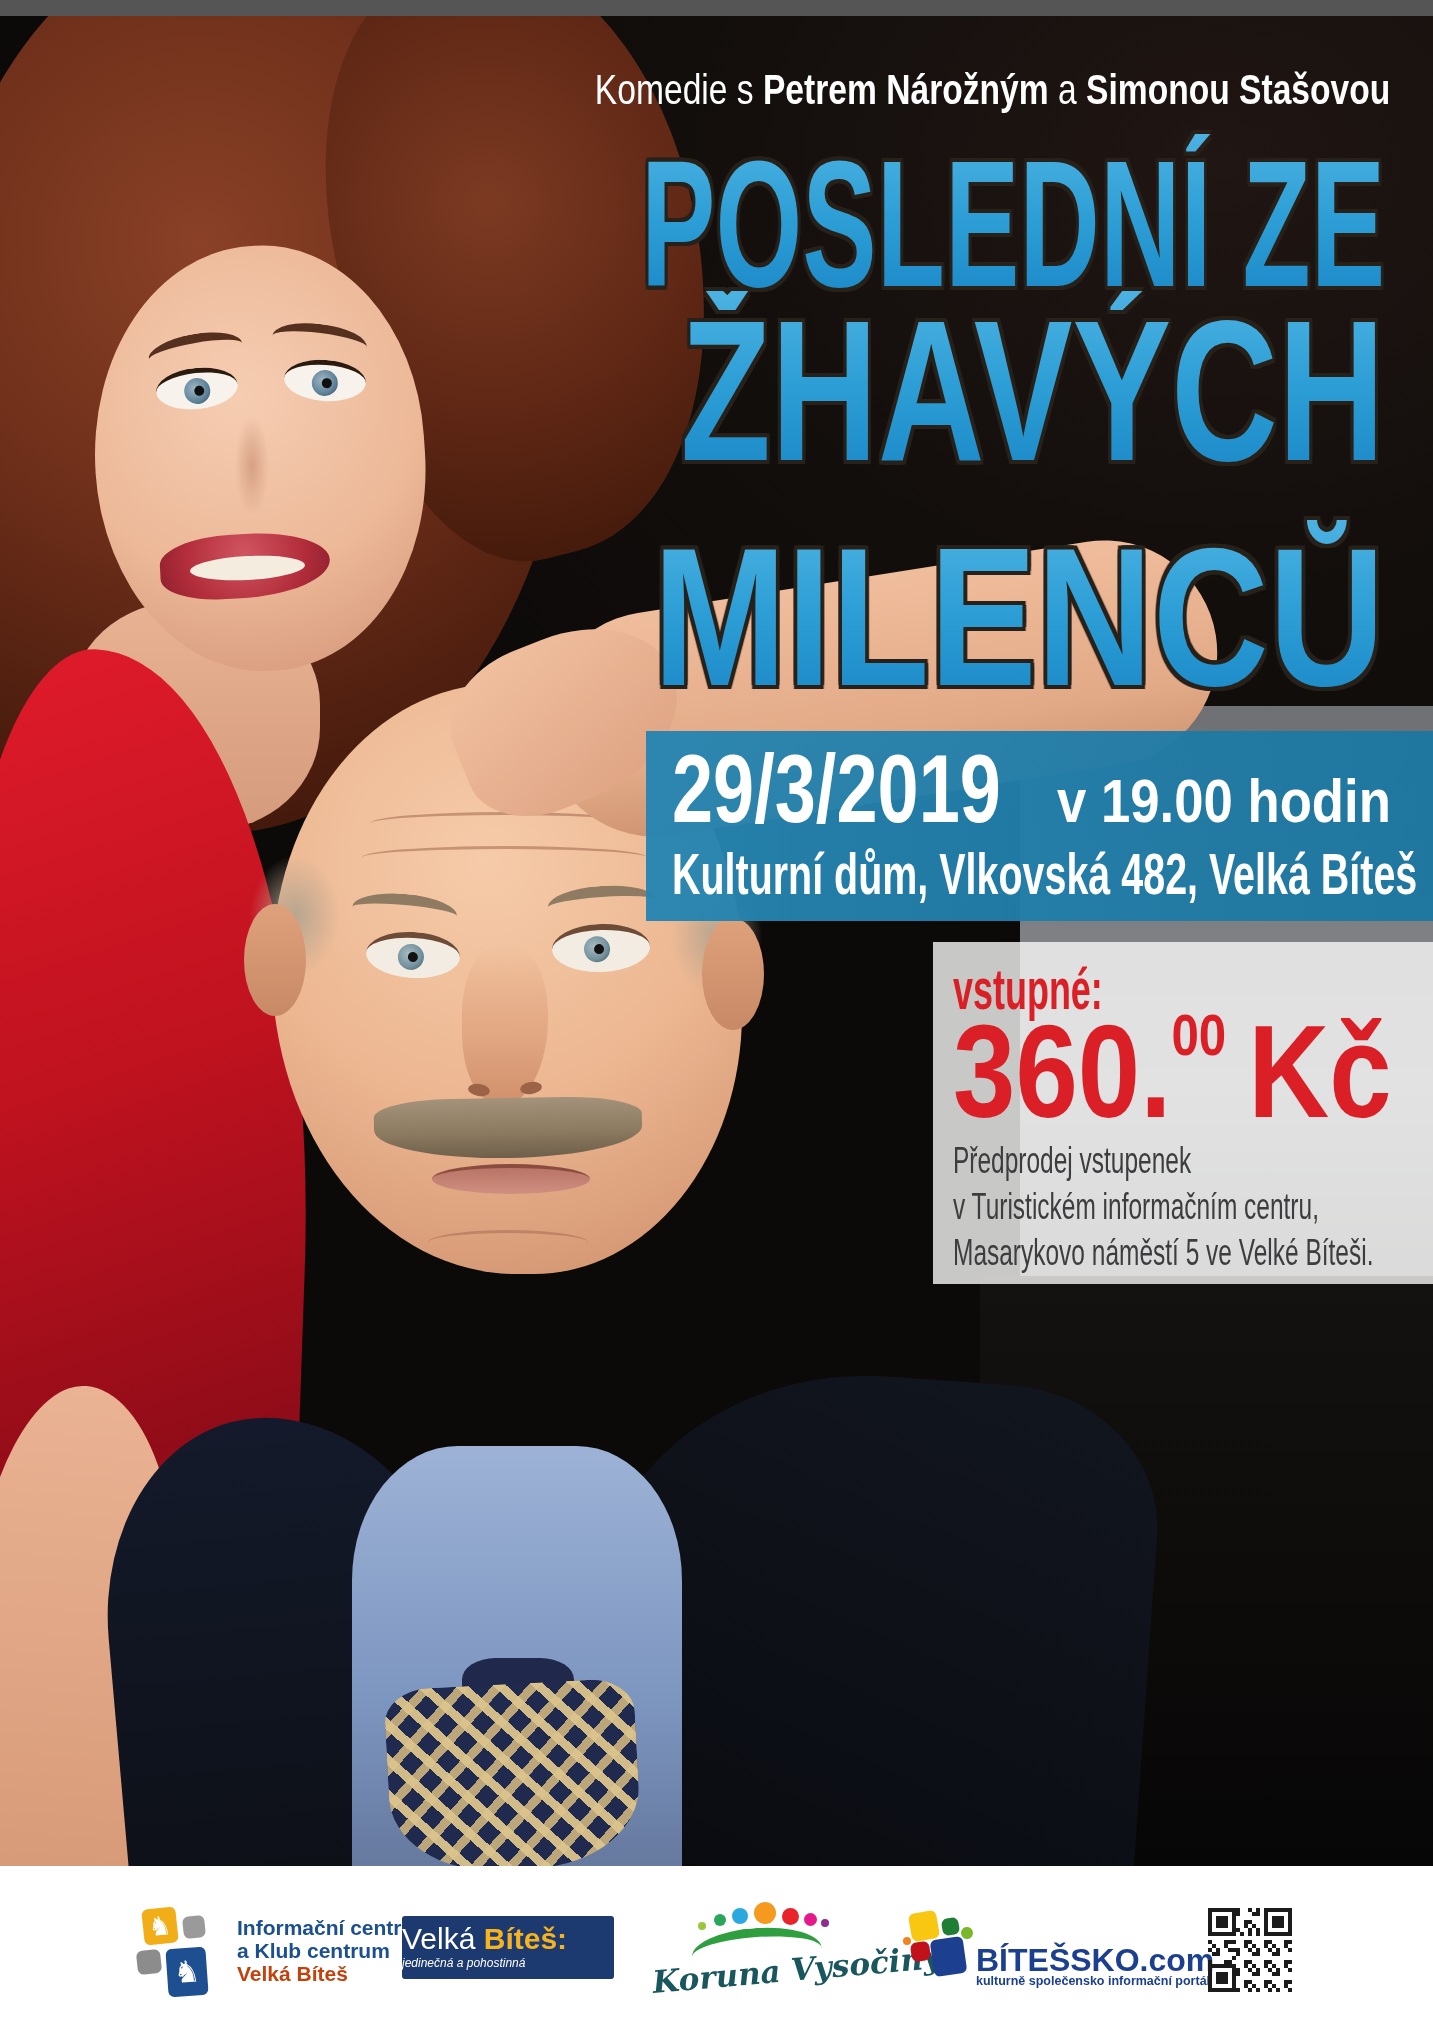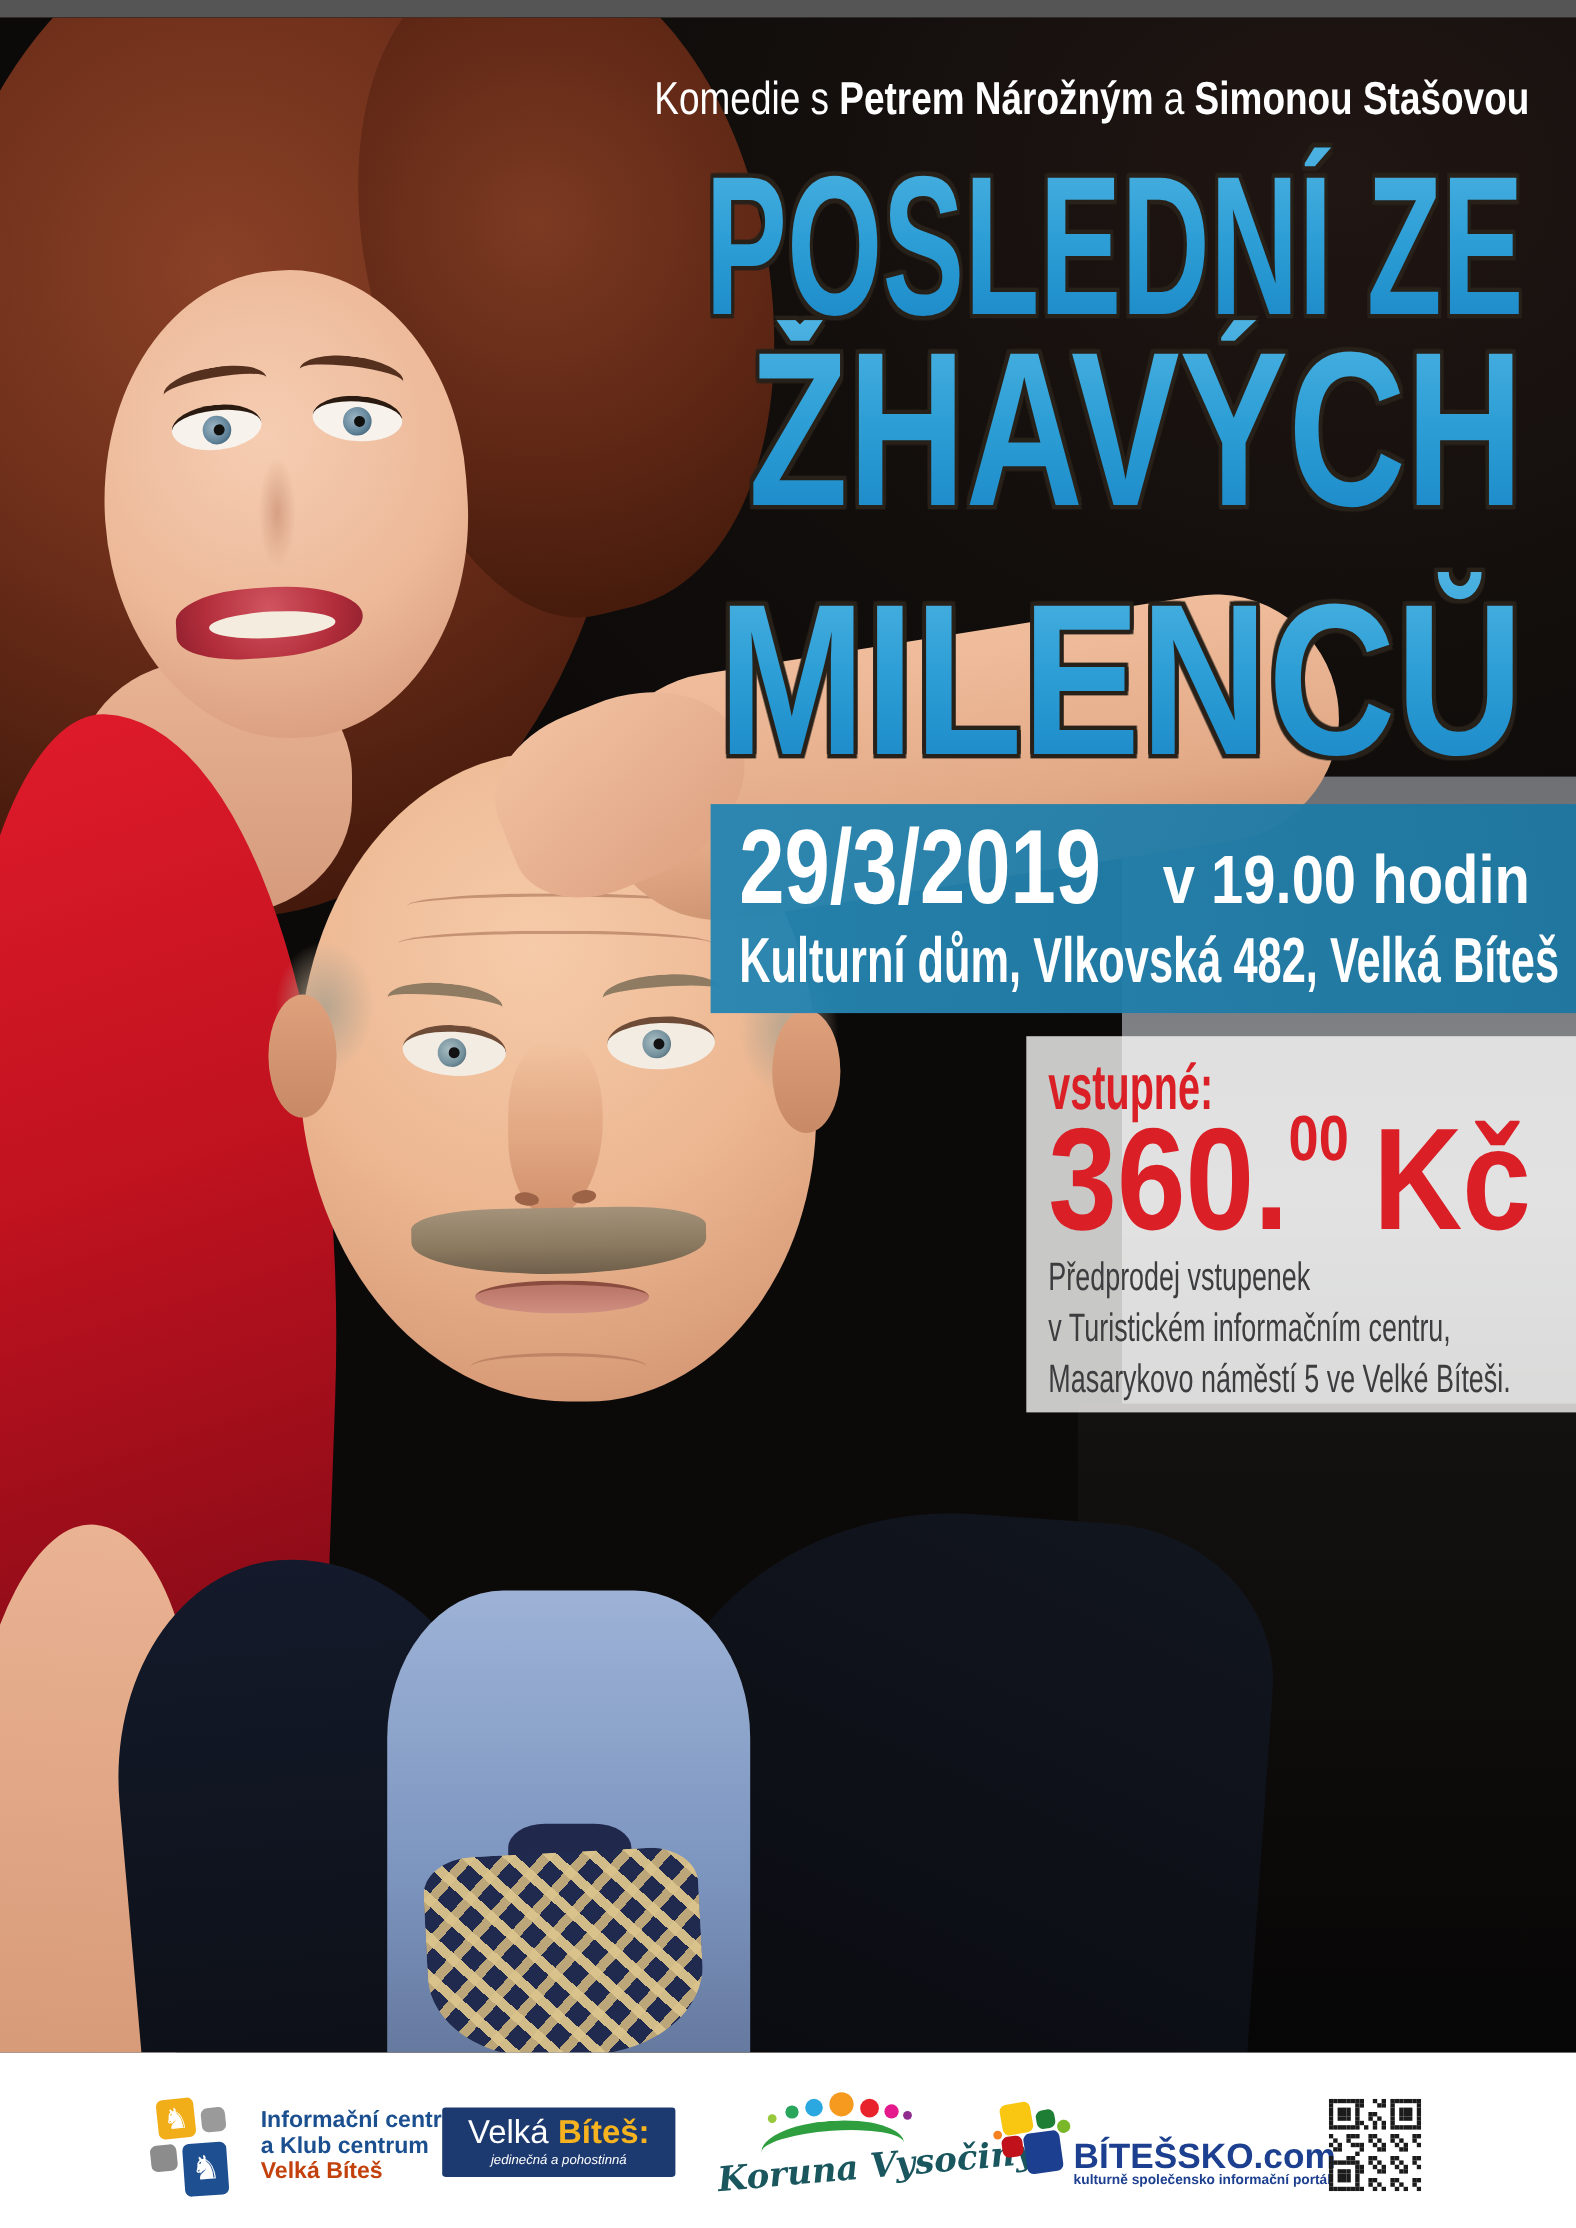--- a/index.html
+++ b/index.html
@@ -109,21 +109,21 @@
   .price-cur{font-size:132px;margin-left:26px;}
   .notes{left:20px;top:196px;color:#3d3d3f;font-size:36px;line-height:46px;white-space:nowrap;
         transform:scaleX(.68);transform-origin:0 0;}
 
   
   .footer{position:absolute;left:0;top:1850px;width:1433px;height:175px;background:#ffffff;}
   .sq{position:absolute;border-radius:6px;}
   .ic-txt{position:absolute;left:100px;top:8px;font-weight:bold;font-size:21px;line-height:23px;color:#1b4f8f;white-space:nowrap;}
   .ic-txt .gray{color:#c2410c;}
   .vb-box{position:absolute;left:402px;top:50px;width:212px;height:63px;background:#1d3a70;border-radius:3px;
-        color:#fff;text-align:center;}
+        color:#fff;text-align:left;}
   .vb-l1{font-size:30px;margin-top:6px;}
   .vb-l1 .y{color:#f6b31f;font-weight:bold;}
   .vb-l2{font-size:12px;font-style:italic;margin-top:0px;}
   .koruna{position:absolute;left:652px;top:40px;width:230px;height:120px;}
   .dot{position:absolute;border-radius:50%;}
   .swoosh{position:absolute;left:40px;top:22px;width:130px;height:40px;border-top:9px solid #2f9e3f;
         border-radius:50%;transform:rotate(-4deg);}
   .koruna-name{position:absolute;left:0px;top:48px;width:230px;font-family:"DejaVu Serif",serif;
         font-style:italic;font-weight:bold;font-size:31px;color:#19565e;transform:rotate(-5deg);white-space:nowrap;}
   .bitessko{position:absolute;left:898px;top:40px;width:300px;height:120px;}

